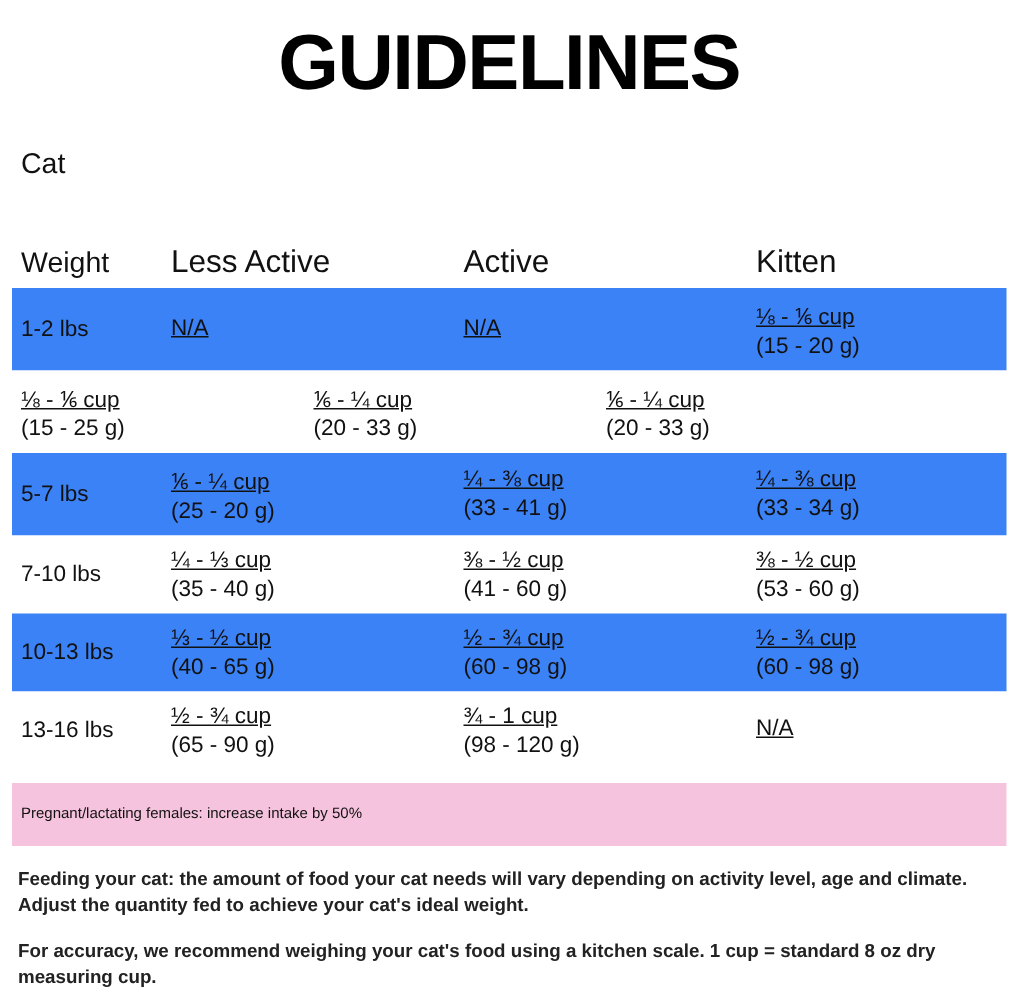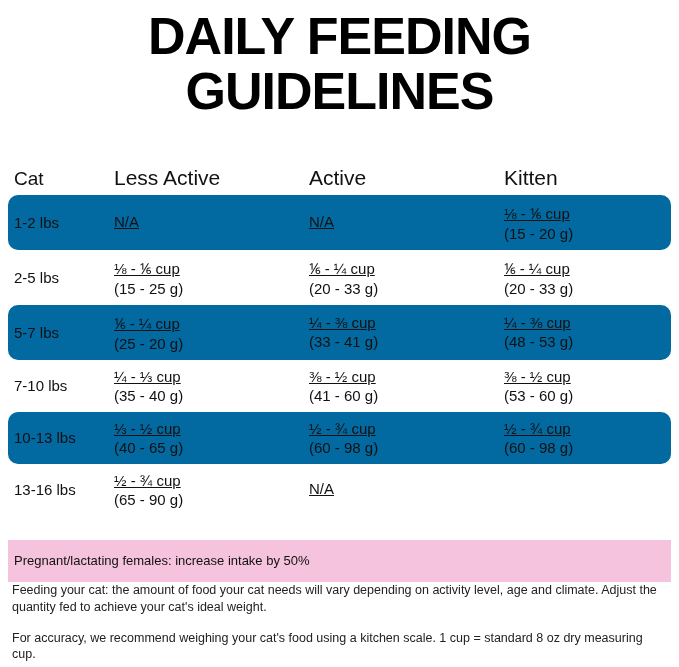--- a/index.html
+++ b/index.html
@@ -35,21 +35,21 @@
 
   .table {
     margin-top: 24px;
     width: 663px;
   }
   .row {
     display: flex;
     align-items: stretch;
     min-height: 52px;
   }
-  .row.shaded { background: #0369a1; border-radius: 10px; }
+  .row.shaded { background: #3b82f6; }
   .row.plain { background: #ffffff; }
 
   .cell {
     box-sizing: border-box;
     padding: 8px 6px 8px 6px;
     font-size: 15px;
     color: #111111;
     display: flex;
     flex-direction: column;
     justify-content: center;
@@ -72,58 +72,60 @@
     line-height: 1.12;
   }
   .hdr {
     font-size: 21px;
     line-height: 1.1;
   }
   .amount { display: block; text-decoration: underline; }
   .grams { display: block; margin-top: 2px; }
 
   .note-row {
-    margin-top: 24px;
+    margin-top: 9px;
     background: #f5c3dd;
     width: 663px;
     min-height: 42px;
     display: flex;
     align-items: center;
     padding: 6px 6px;
     box-sizing: border-box;
-    font-size: 13px;
+    font-size: 10px;
   }
 
   .footnotes {
+    margin-top: 14px;
     width: 663px;
     padding: 0 4px;
     box-sizing: border-box;
+    font-weight: bold;
   }
   .footnote {
     font-size: 12.5px;
     line-height: 1.35;
     color: #222222;
     margin-bottom: 14px;
   }
 </style>
 </head>
 <body>
 
 <div class="page">
 
   <div class="title">
-    <span class="line1">DAILY FEEDING</span>
     <span class="line2">GUIDELINES</span>
   </div>
 
   <div class="table">
 
     <div class="row plain header-row">
       <div class="cell c-weight hdr-weight">
         <span>Cat</span>
+        <span>Weight</span>
       </div>
       <div class="cell c-less hdr">Less Active</div>
       <div class="cell c-active hdr">Active</div>
       <div class="cell c-kitten hdr">Kitten</div>
     </div>
 
     <div class="row shaded">
       <div class="cell c-weight">1-2 lbs</div>
       <div class="cell c-less">
         <span class="amount">N/A</span>
@@ -133,21 +135,20 @@
         <span class="amount">N/A</span>
         <span class="grams"></span>
       </div>
       <div class="cell c-kitten">
         <span class="amount">⅛ - ⅙ cup</span>
         <span class="grams">(15 - 20 g)</span>
       </div>
     </div>
 
     <div class="row plain">
-      <div class="cell c-weight">2-5 lbs</div>
       <div class="cell c-less">
         <span class="amount">⅛ - ⅙ cup</span>
         <span class="grams">(15 - 25 g)</span>
       </div>
       <div class="cell c-active">
         <span class="amount">⅙ - ¼ cup</span>
         <span class="grams">(20 - 33 g)</span>
       </div>
       <div class="cell c-kitten">
         <span class="amount">⅙ - ¼ cup</span>
@@ -160,21 +161,21 @@
       <div class="cell c-less">
         <span class="amount">⅙ - ¼ cup</span>
         <span class="grams">(25 - 20 g)</span>
       </div>
       <div class="cell c-active">
         <span class="amount">¼ - ⅜ cup</span>
         <span class="grams">(33 - 41 g)</span>
       </div>
       <div class="cell c-kitten">
         <span class="amount">¼ - ⅜ cup</span>
-        <span class="grams">(48 - 53 g)</span>
+        <span class="grams">(33 - 34 g)</span>
       </div>
     </div>
 
     <div class="row plain">
       <div class="cell c-weight">7-10 lbs</div>
       <div class="cell c-less">
         <span class="amount">¼ - ⅓ cup</span>
         <span class="grams">(35 - 40 g)</span>
       </div>
       <div class="cell c-active">
@@ -201,20 +202,24 @@
         <span class="amount">½ - ¾ cup</span>
         <span class="grams">(60 - 98 g)</span>
       </div>
     </div>
 
     <div class="row plain">
       <div class="cell c-weight">13-16 lbs</div>
       <div class="cell c-less">
         <span class="amount">½ - ¾ cup</span>
         <span class="grams">(65 - 90 g)</span>
+      </div>
+      <div class="cell c-active">
+        <span class="amount">¾ - 1 cup</span>
+        <span class="grams">(98 - 120 g)</span>
       </div>
       <div class="cell c-kitten">
         <span class="amount">N/A</span>
         <span class="grams"></span>
       </div>
     </div>
 
   </div>
 
   <div class="note-row">Pregnant/lactating females: increase intake by 50%</div>

